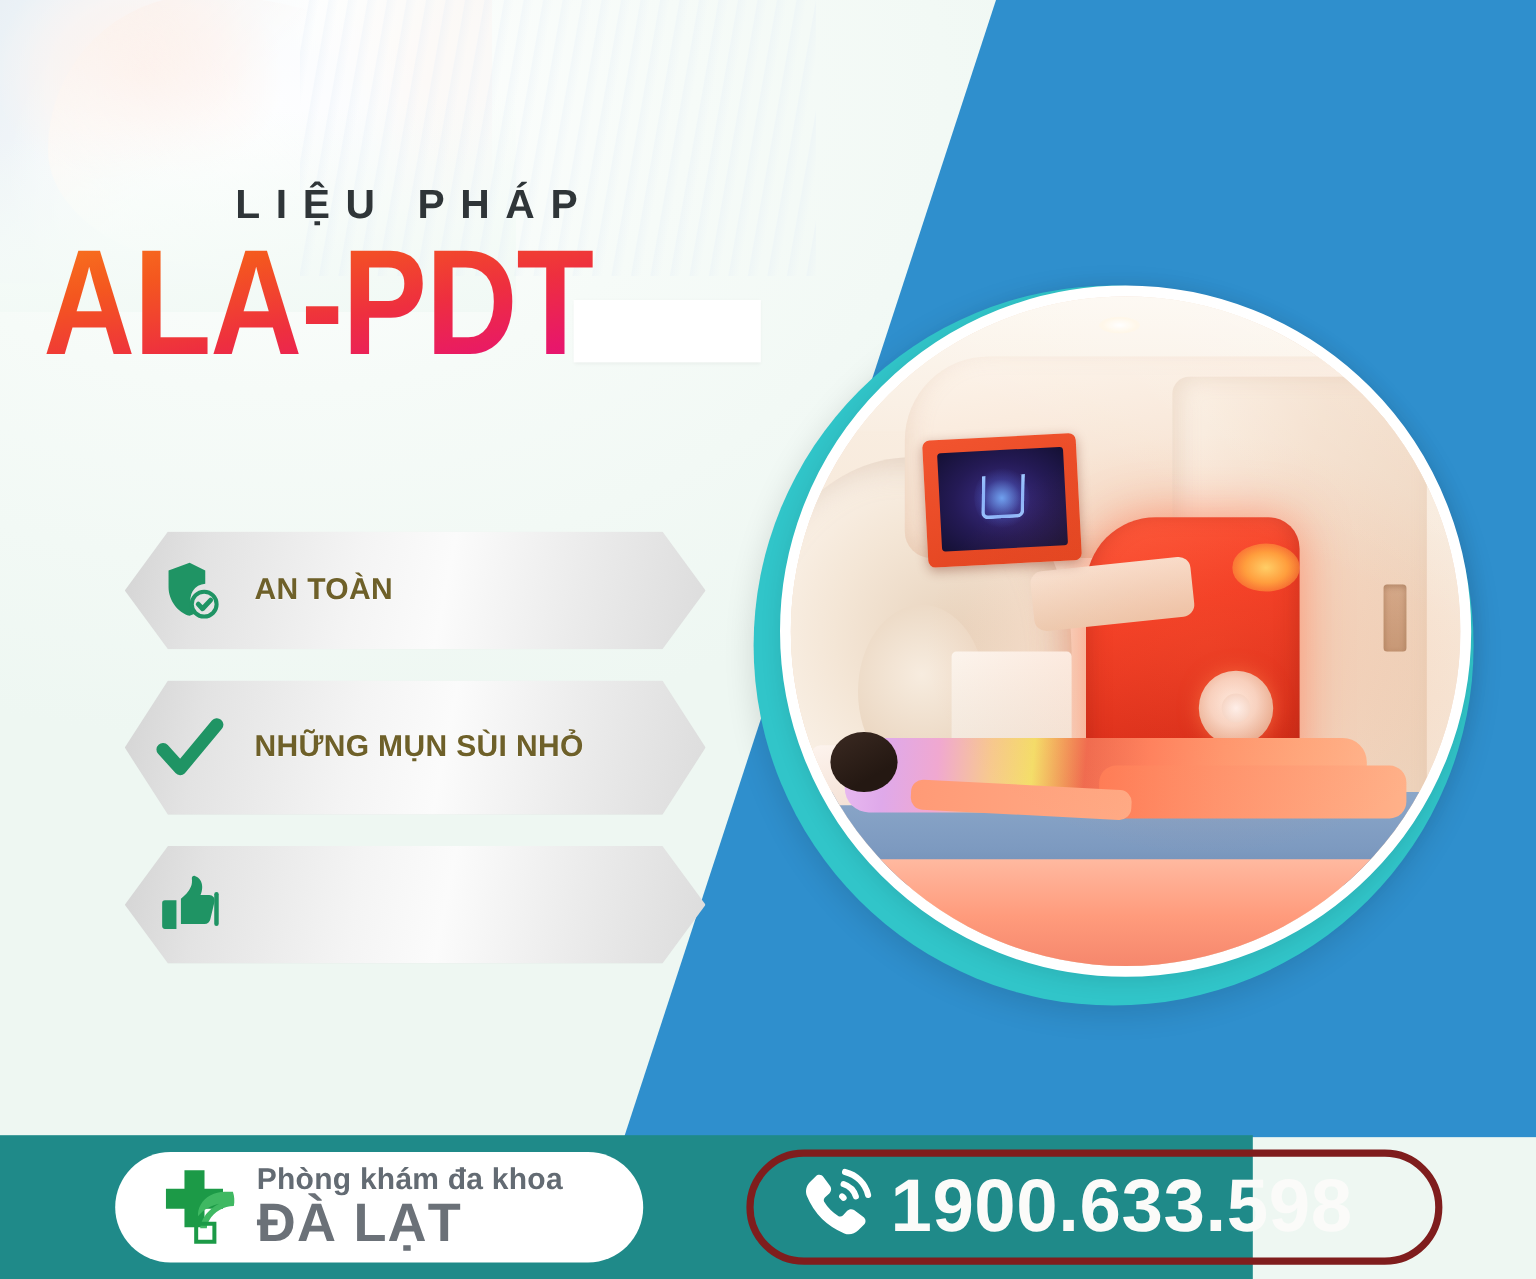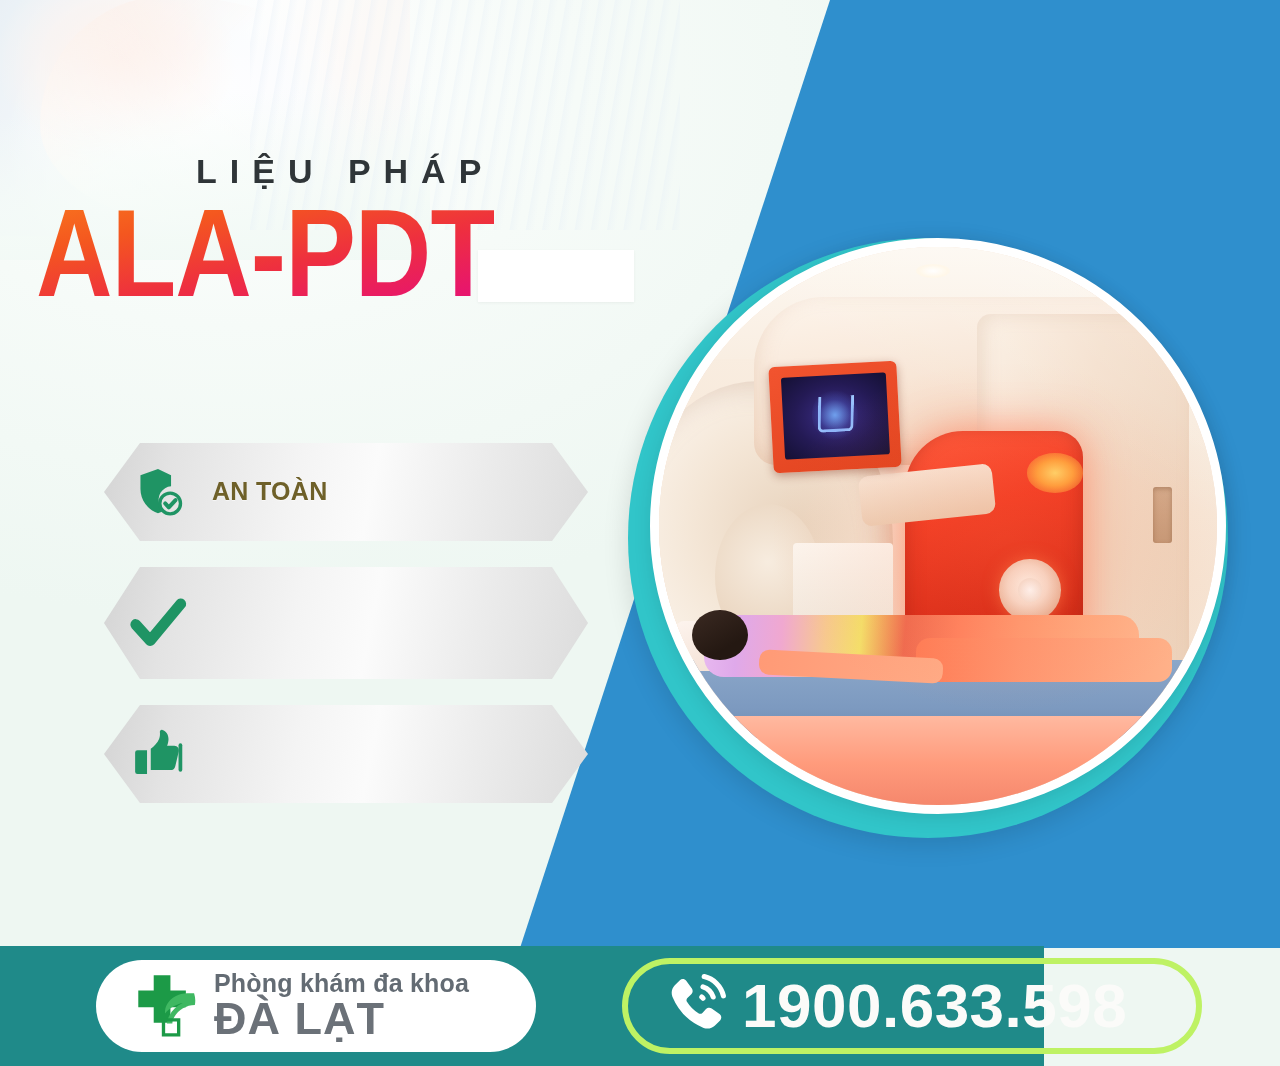--- a/index.html
+++ b/index.html
@@ -349,21 +349,21 @@
     font-size:25px; font-weight:bold; color:#636b73;
     letter-spacing:.2px; line-height:1.05; text-align:center;
   }
   .clinic-name {
     font-size:45px; font-weight:bold; color:#6b7178;
     letter-spacing:1px; line-height:1.02; text-align:left;
   }
   .phone-pill {
     position:absolute; left:622px; top:12px;
     width:580px; height:96px;
-    border:6px solid #bef264;
+    border:6px solid #7f1d1d;
     border-radius:48px;
     display:flex; align-items:center;
   }
   .phone-icon {
     flex:0 0 96px; margin-left:18px;
     display:flex; align-items:center; justify-content:center;
     color:#ffffff;
   }
   .phone-number {
     font-size:62px; font-weight:bold; color:#fbfbf9;
@@ -434,20 +434,21 @@
       </div>
     </div>
 
     <div class="badge h2">
       <div class="badge-icon">
         <svg width="62" height="62" viewBox="0 0 24 24" fill="none" aria-hidden="true">
           <path d="M3.4 12.6 9 18.8 20.8 4.6" stroke="currentColor" stroke-width="4.2" stroke-linecap="round" stroke-linejoin="round"></path>
         </svg>
       </div>
       <div class="badge-label">
+        <span class="l2">NHỮNG MỤN SÙI NHỎ</span>
       </div>
     </div>
 
     <div class="badge h1">
       <div class="badge-icon">
         <svg width="56" height="56" viewBox="0 0 24 24" fill="currentColor" aria-hidden="true">
           <path d="M3.2 10.4h4.1v10.2H3.2a1 1 0 0 1-1-1v-8.2a1 1 0 0 1 1-1z"></path>
           <path d="M8.9 9.8c1.5-1.1 2.9-2.6 3.6-4.3.4-1 .4-2 .3-2.9-.05-.6.5-1.1 1.1-.9 1.6.5 2.6 2 2.6 3.9 0 1-.25 2-.6 2.9h3.1c1.3 0 2.2 1.2 1.9 2.4l-1.5 6.3a2.2 2.2 0 0 1-2.1 1.7H8.9V9.8z"></path>
           <path d="M21.6 8.2v10.6" stroke="currentColor" stroke-width="1.6" stroke-linecap="round" fill="none"></path>
         </svg>

